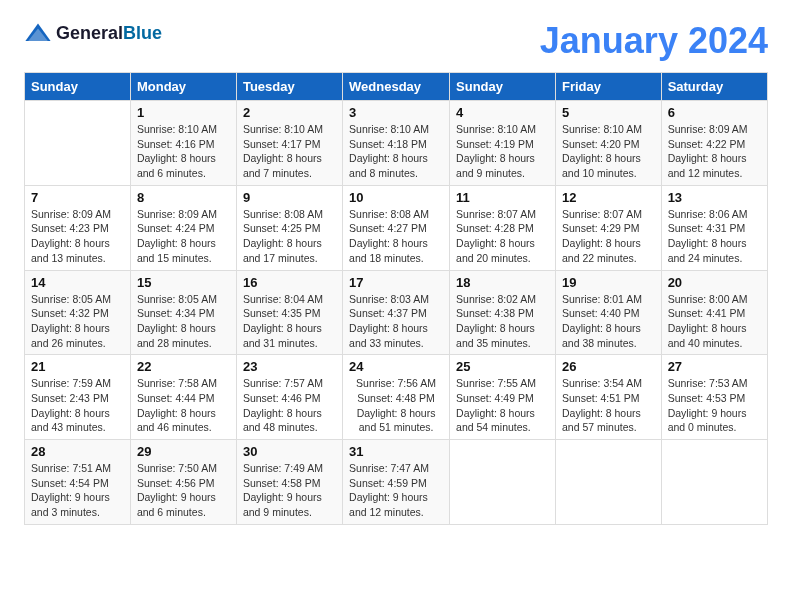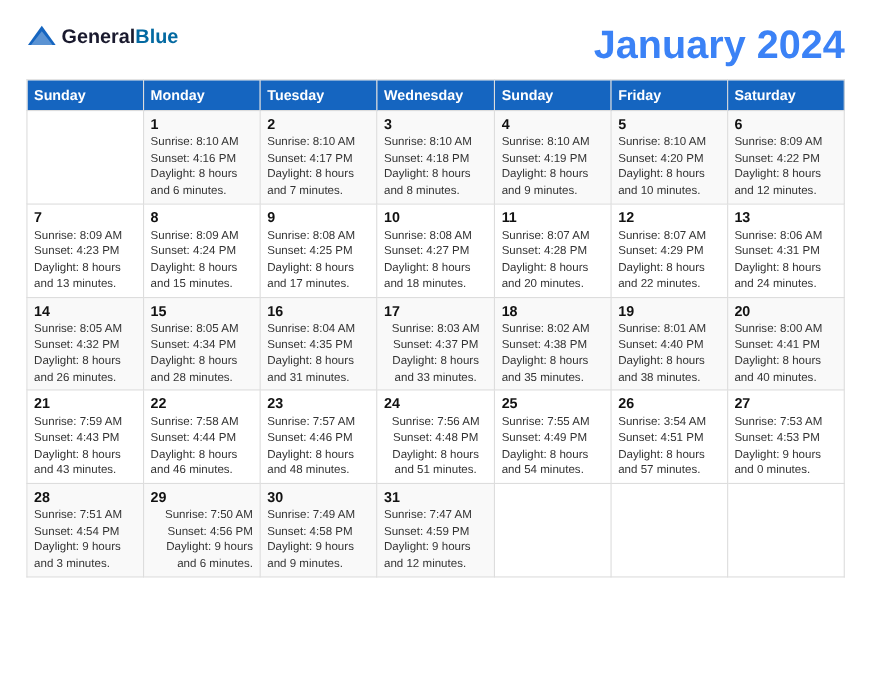--- a/index.html
+++ b/index.html
@@ -232,21 +232,21 @@
         </td>
         <td>
           <div class="day-number">16</div>
           <div class="day-info" style="white-space: pre-line;">Sunrise: 8:04 AM
 Sunset: 4:35 PM
 Daylight: 8 hours
 and 31 minutes.</div>
         </td>
         <td>
           <div class="day-number">17</div>
-          <div class="day-info" style="white-space: pre-line; text-align: center;">Sunrise: 8:03 AM
+          <div class="day-info" style="white-space: pre-line;">Sunrise: 8:03 AM
 Sunset: 4:37 PM
 Daylight: 8 hours
 and 33 minutes.</div>
         </td>
         <td>
           <div class="day-number">18</div>
           <div class="day-info" style="white-space: pre-line;">Sunrise: 8:02 AM
 Sunset: 4:38 PM
 Daylight: 8 hours
 and 35 minutes.</div>
@@ -263,21 +263,21 @@
           <div class="day-info" style="white-space: pre-line;">Sunrise: 8:00 AM
 Sunset: 4:41 PM
 Daylight: 8 hours
 and 40 minutes.</div>
         </td>
       </tr>
       <tr>
         <td>
           <div class="day-number">21</div>
           <div class="day-info" style="white-space: pre-line;">Sunrise: 7:59 AM
-Sunset: 4:43 PM
+Sunset: 2:43 PM
 Daylight: 8 hours
 and 43 minutes.</div>
         </td>
         <td>
           <div class="day-number">22</div>
           <div class="day-info" style="white-space: pre-line;">Sunrise: 7:58 AM
 Sunset: 4:44 PM
 Daylight: 8 hours
 and 46 minutes.</div>
         </td>
@@ -320,21 +320,21 @@
       <tr>
         <td>
           <div class="day-number">28</div>
           <div class="day-info" style="white-space: pre-line;">Sunrise: 7:51 AM
 Sunset: 4:54 PM
 Daylight: 9 hours
 and 3 minutes.</div>
         </td>
         <td>
           <div class="day-number">29</div>
-          <div class="day-info" style="white-space: pre-line; text-align: right;">Sunrise: 7:50 AM
+          <div class="day-info" style="white-space: pre-line;">Sunrise: 7:50 AM
 Sunset: 4:56 PM
 Daylight: 9 hours
 and 6 minutes.</div>
         </td>
         <td>
           <div class="day-number">30</div>
           <div class="day-info" style="white-space: pre-line;">Sunrise: 7:49 AM
 Sunset: 4:58 PM
 Daylight: 9 hours
 and 9 minutes.</div>

